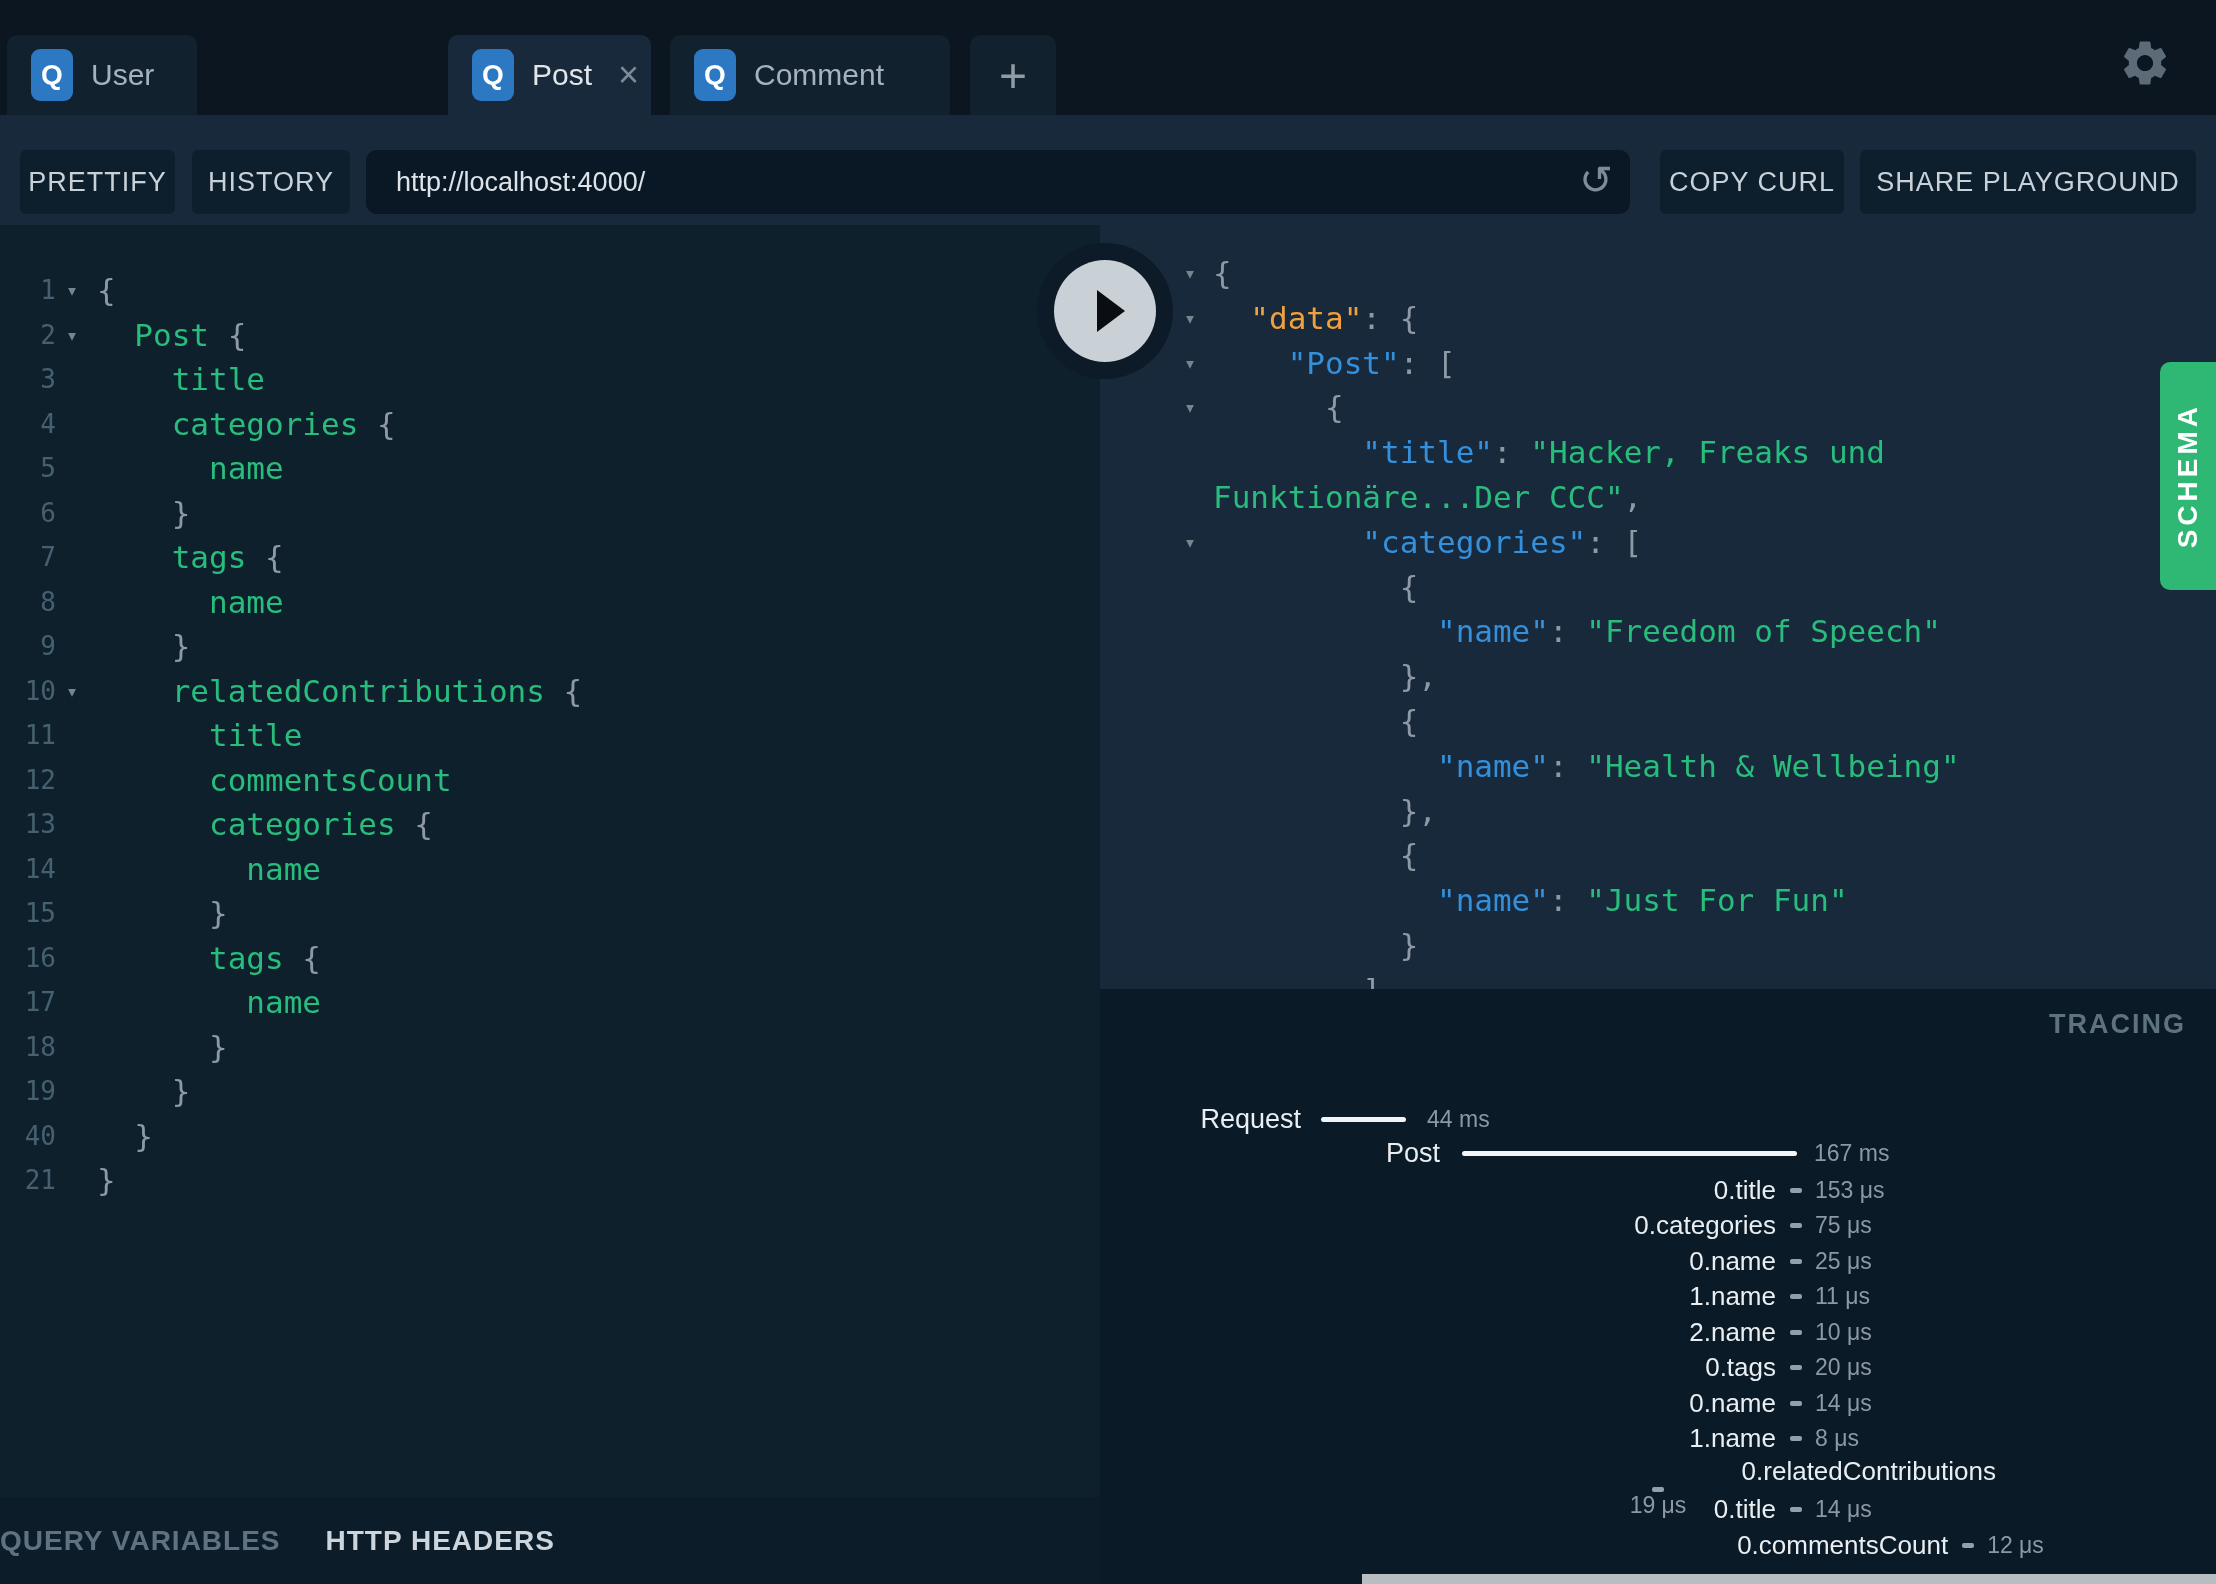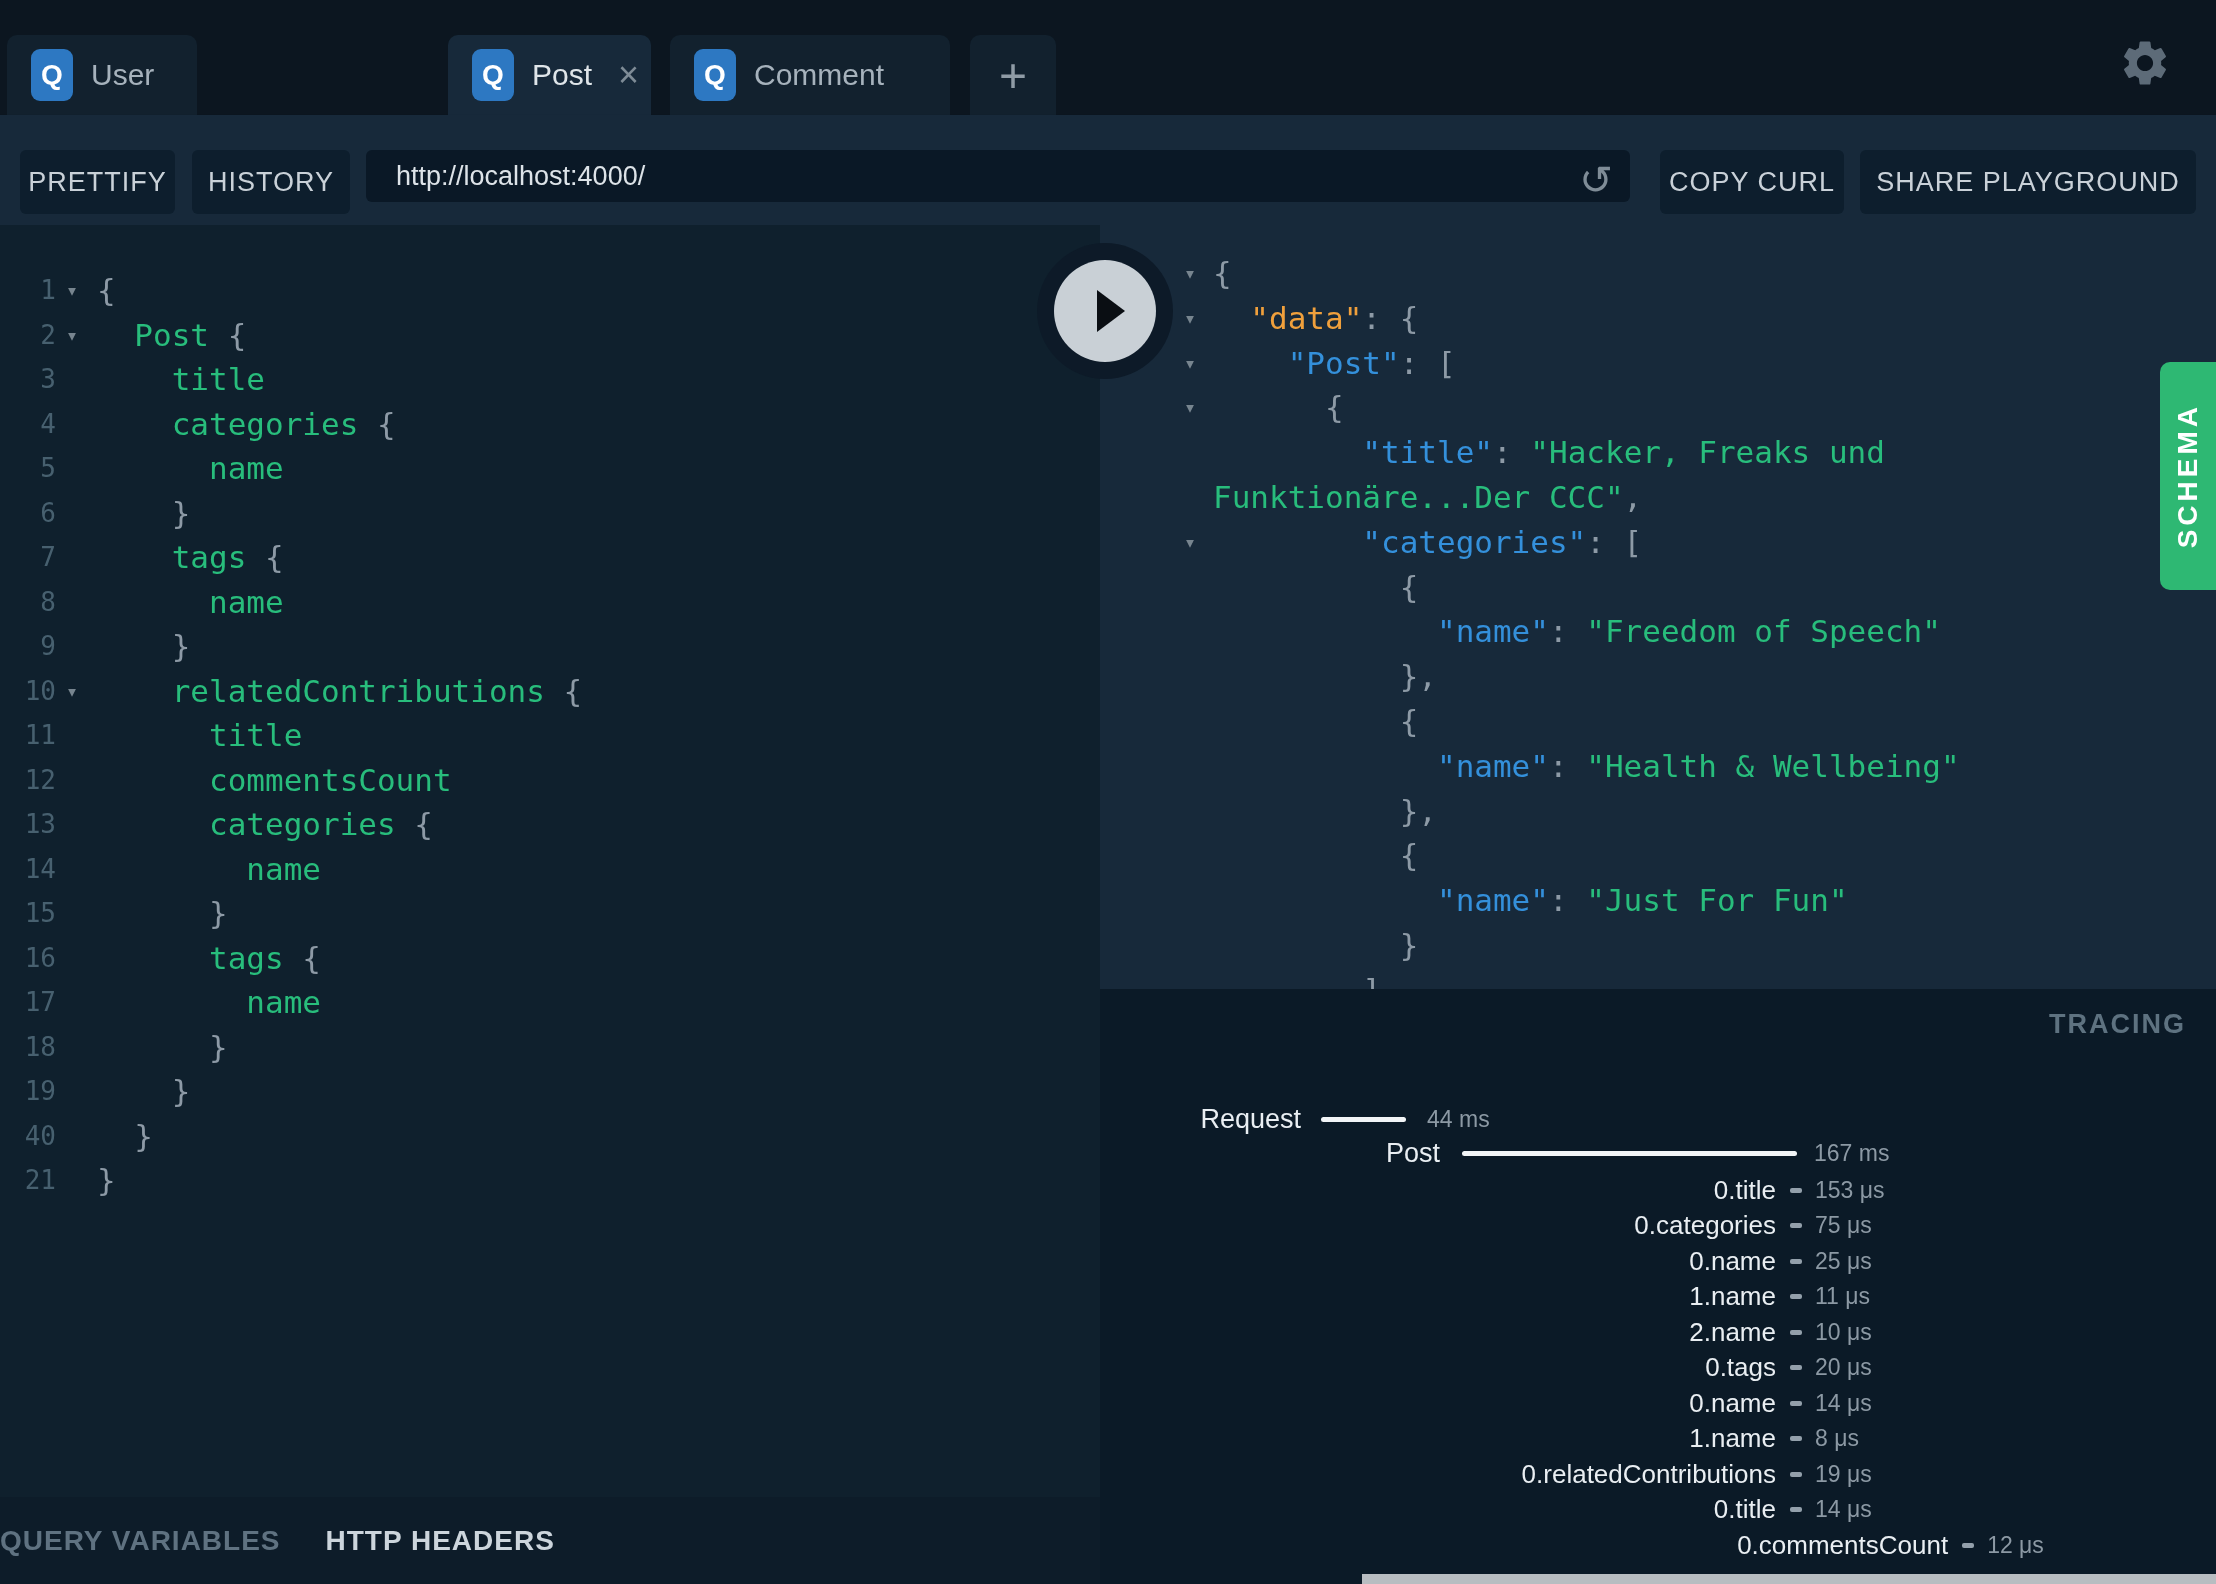--- a/index.html
+++ b/index.html
@@ -28,22 +28,22 @@
             display:flex;align-items:center;justify-content:center;color:#8f9ba5;
             font-size:48px;font-weight:300;cursor:pointer}
   .gear{position:absolute;left:2118px;top:36px;width:54px;height:54px;cursor:pointer}
 
   
   .toolbar{position:absolute;left:0;top:115px;width:2216px;height:110px;background:var(--active);
            box-shadow:0 2px 3px rgba(0,0,0,.25)}
   .tbtn{position:absolute;top:35px;height:64px;background:var(--btn);border:none;border-radius:6px;
         color:#c9d1d8;font-family:"Liberation Sans",sans-serif;font-size:27px;font-weight:400;
         letter-spacing:1px;cursor:pointer;display:flex;align-items:center;justify-content:center}
-  .urlbox{position:absolute;left:366px;top:35px;width:1264px;height:52px;background:var(--url);
-          border:none;border-radius:6px;color:#dde3e8;font-size:27px;padding:0 70px 0 30px;
+  .urlbox{position:absolute;left:366px;top:35px;width:1264px;height:64px;background:var(--url);
+          border:none;border-radius:11px;color:#dde3e8;font-size:27px;padding:0 70px 0 30px;
           font-family:"Liberation Sans",sans-serif}
   .reload{position:absolute;left:1572px;top:41px;width:48px;height:48px;color:#7f8c97;
           font-size:40px;line-height:48px;text-align:center;cursor:pointer;
           font-family:"DejaVu Sans",sans-serif}
 
   
   .editor-pane{position:absolute;left:0;top:225px;width:1100px;height:1272px;background:var(--editor)}
   .editor-code{position:absolute;left:0;top:43px;width:1100px}
   .response-pane{position:absolute;left:1100px;top:225px;width:1116px;height:764px;
                  background:var(--response);overflow:hidden}
@@ -259,21 +259,21 @@
           </span>
           <span class="tr-val">14 μs</span>
         </div>
         <div class="tr-row" style="top: 431.5px;">
           <span class="tr-flabel">1.name</span>
           <span class="tr-dashbox">
             <span class="tr-dash"></span>
           </span>
           <span class="tr-val">8 μs</span>
         </div>
-        <div class="tr-row" style="top: 467px;">
+        <div class="tr-row" style="top: 467px; flex-direction: column;">
           <span class="tr-flabel">0.relatedContributions</span>
           <span class="tr-dashbox">
             <span class="tr-dash"></span>
           </span>
           <span class="tr-val">19 μs</span>
         </div>
         <div class="tr-row" style="top: 502.5px;">
           <span class="tr-flabel">0.title</span>
           <span class="tr-dashbox">
             <span class="tr-dash"></span>

